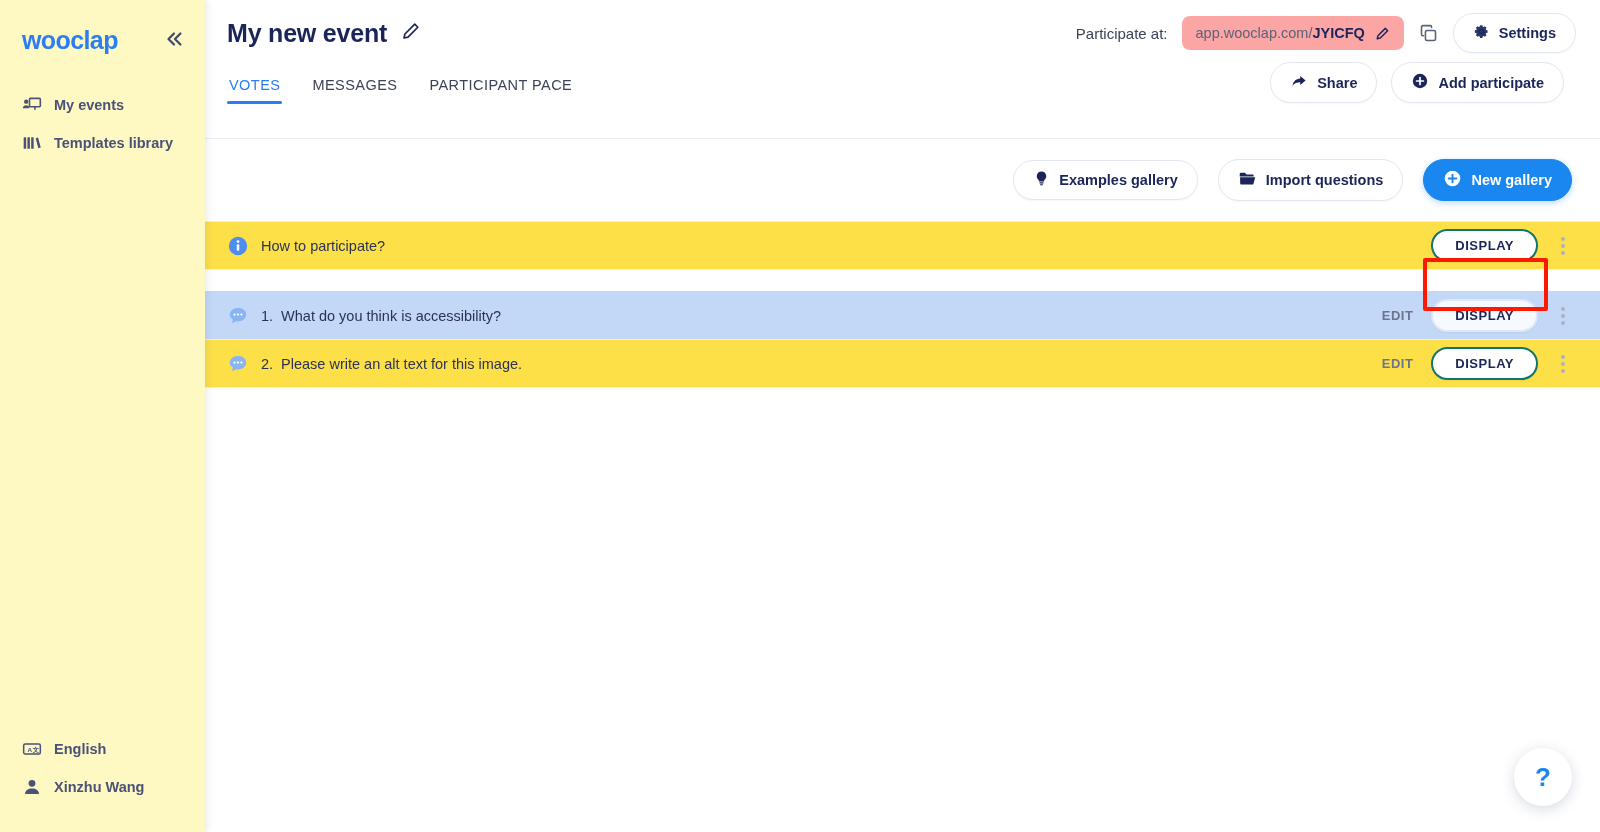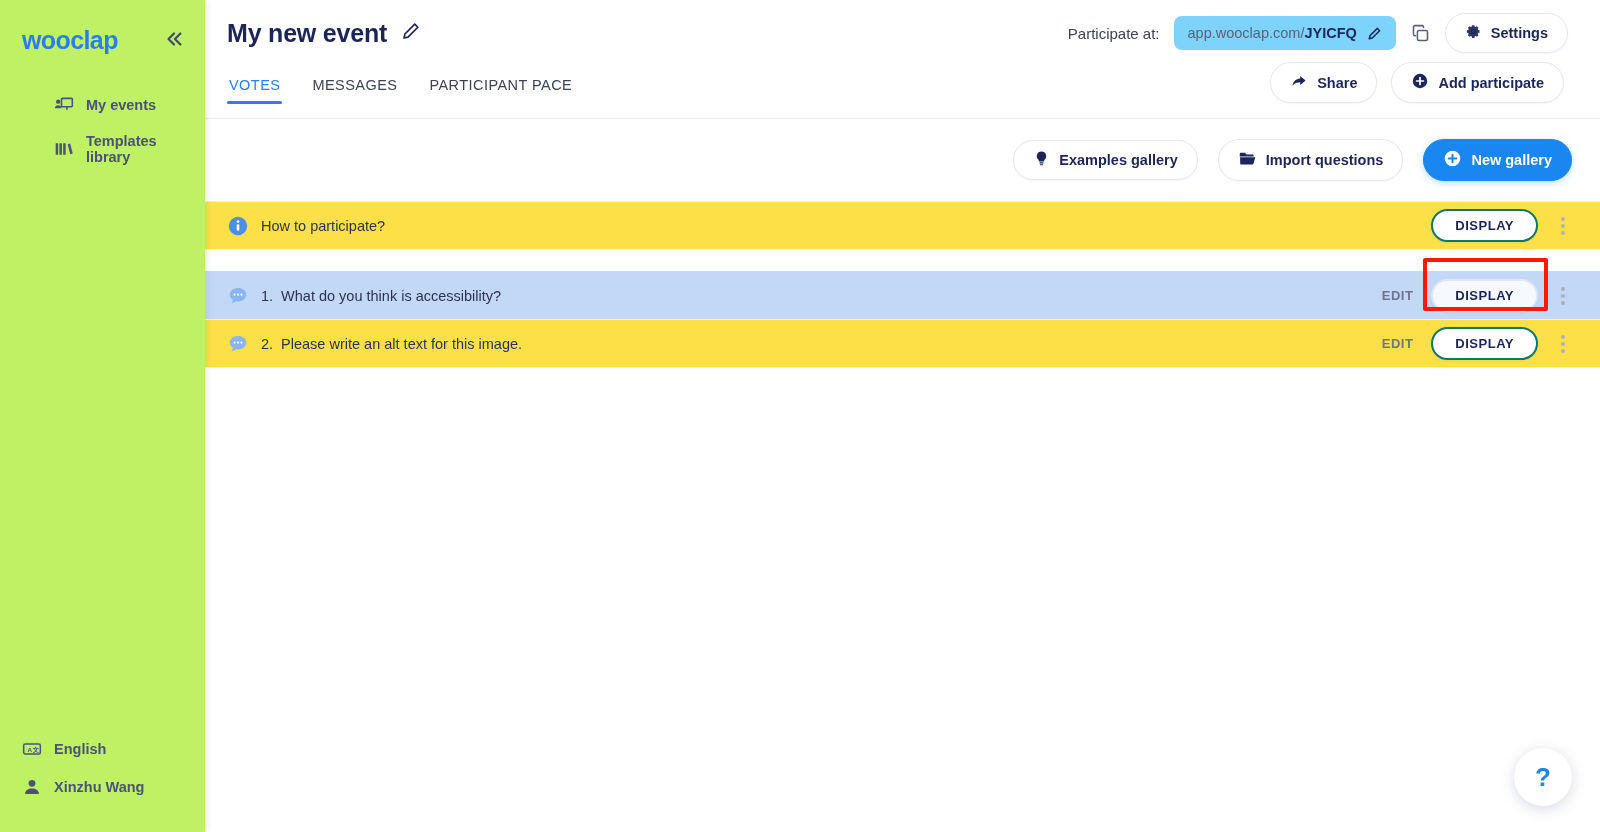--- a/index.html
+++ b/index.html
@@ -7,82 +7,82 @@
     width: 1600px; height: 832px;
     font-family: "Liberation Sans", sans-serif;
     background: #ffffff;
     overflow: hidden;
   }
   .app { position: relative; width: 1600px; height: 832px; display: flex; }
 
   
   .sidebar {
     width: 205px; height: 832px;
-    background: #bef264;
+    background: #fef9c3;
     flex: 0 0 205px;
     position: relative;
     display: flex; flex-direction: column;
     box-shadow: 3px 0 6px rgba(60,80,120,0.10);
     z-index: 5;
   }
   .sb-top { padding: 18px 0 0 0; }
   .sb-brandrow {
     display: flex; align-items: center;
     padding: 0 16px 0 22px;
     height: 44px;
   }
   .brand {
     font-size: 25px; font-weight: 700; color: #2a7df4;
     letter-spacing: -0.6px;
   }
   .collapse-btn {
     margin-left: auto; color: #3f4a6b; font-size: 21px;
     line-height: 1; cursor: pointer; padding: 2px 4px;
   }
-  .sb-nav { margin-top: 24px; margin-left: 32px; }
+  .sb-nav { margin-top: 24px; }
   .sb-item {
     display: flex; align-items: center; gap: 12px;
     padding: 9px 22px;
     color: #4a5277; font-size: 14.5px; font-weight: 700;
     cursor: pointer;
   }
   .sb-ico { width: 20px; height: 20px; flex: 0 0 20px; display:block; }
   .sb-bottom { margin-top: auto; padding-bottom: 26px; }
 
   
   .main { flex: 1 1 auto; height: 832px; position: relative; background: #fff; }
 
   .topbar {
     position: relative;
     padding: 0 28px 0 22px;
-    height: 119px;
+    height: 139px;
     border-bottom: 1px solid #e9edf4;
   }
   .title-row { display: flex; align-items: center; height: 60px; padding-top: 6px; }
   .page-title {
     font-size: 25px; font-weight: 700; color: #1b2559; letter-spacing: -0.2px;
   }
   .edit-pencil { margin-left: 14px; cursor: pointer; display: block; }
 
   .tabs { display: flex; gap: 28px; align-items: flex-end; height: 44px; }
   .tab {
     font-size: 14.5px; letter-spacing: 0.45px; color: #3c4257;
     padding: 0 2px 11px 2px; cursor: pointer; position: relative; font-weight: 400;
   }
   .tab.active { color: #2a7df4; }
   .tab.active::after {
     content: ""; position: absolute; left: 0; right: 0; bottom: 0;
     height: 3px; background: #2a7df4; border-radius: 2px;
   }
 
   
-  .tb-right { position: absolute; right: 32px; top: 13px; display: flex; align-items: center; gap: 14px; }
+  .tb-right { position: absolute; right: 24px; top: 13px; display: flex; align-items: center; gap: 14px; }
   .participate-label { font-size: 15px; color: #3c4257; }
   .url-pill {
-    background: #7dd3fc; border-radius: 8px;
+    background: #fca5a5; border-radius: 8px;
     padding: 9px 14px; display: flex; align-items: center; gap: 10px;
     min-width: 215px;
   }
   .url-text { font-size: 14.5px; color: #5b6277; white-space: nowrap; }
   .url-text b { color: #1b2559; font-weight: 700; }
   .icon-btn { cursor: pointer; display: flex; align-items: center; justify-content: center; }
   .btn {
     display: inline-flex; align-items: center; gap: 9px;
     border: 1px solid #e3e8f0; background: #fff;
     border-radius: 22px; padding: 9px 19px;

